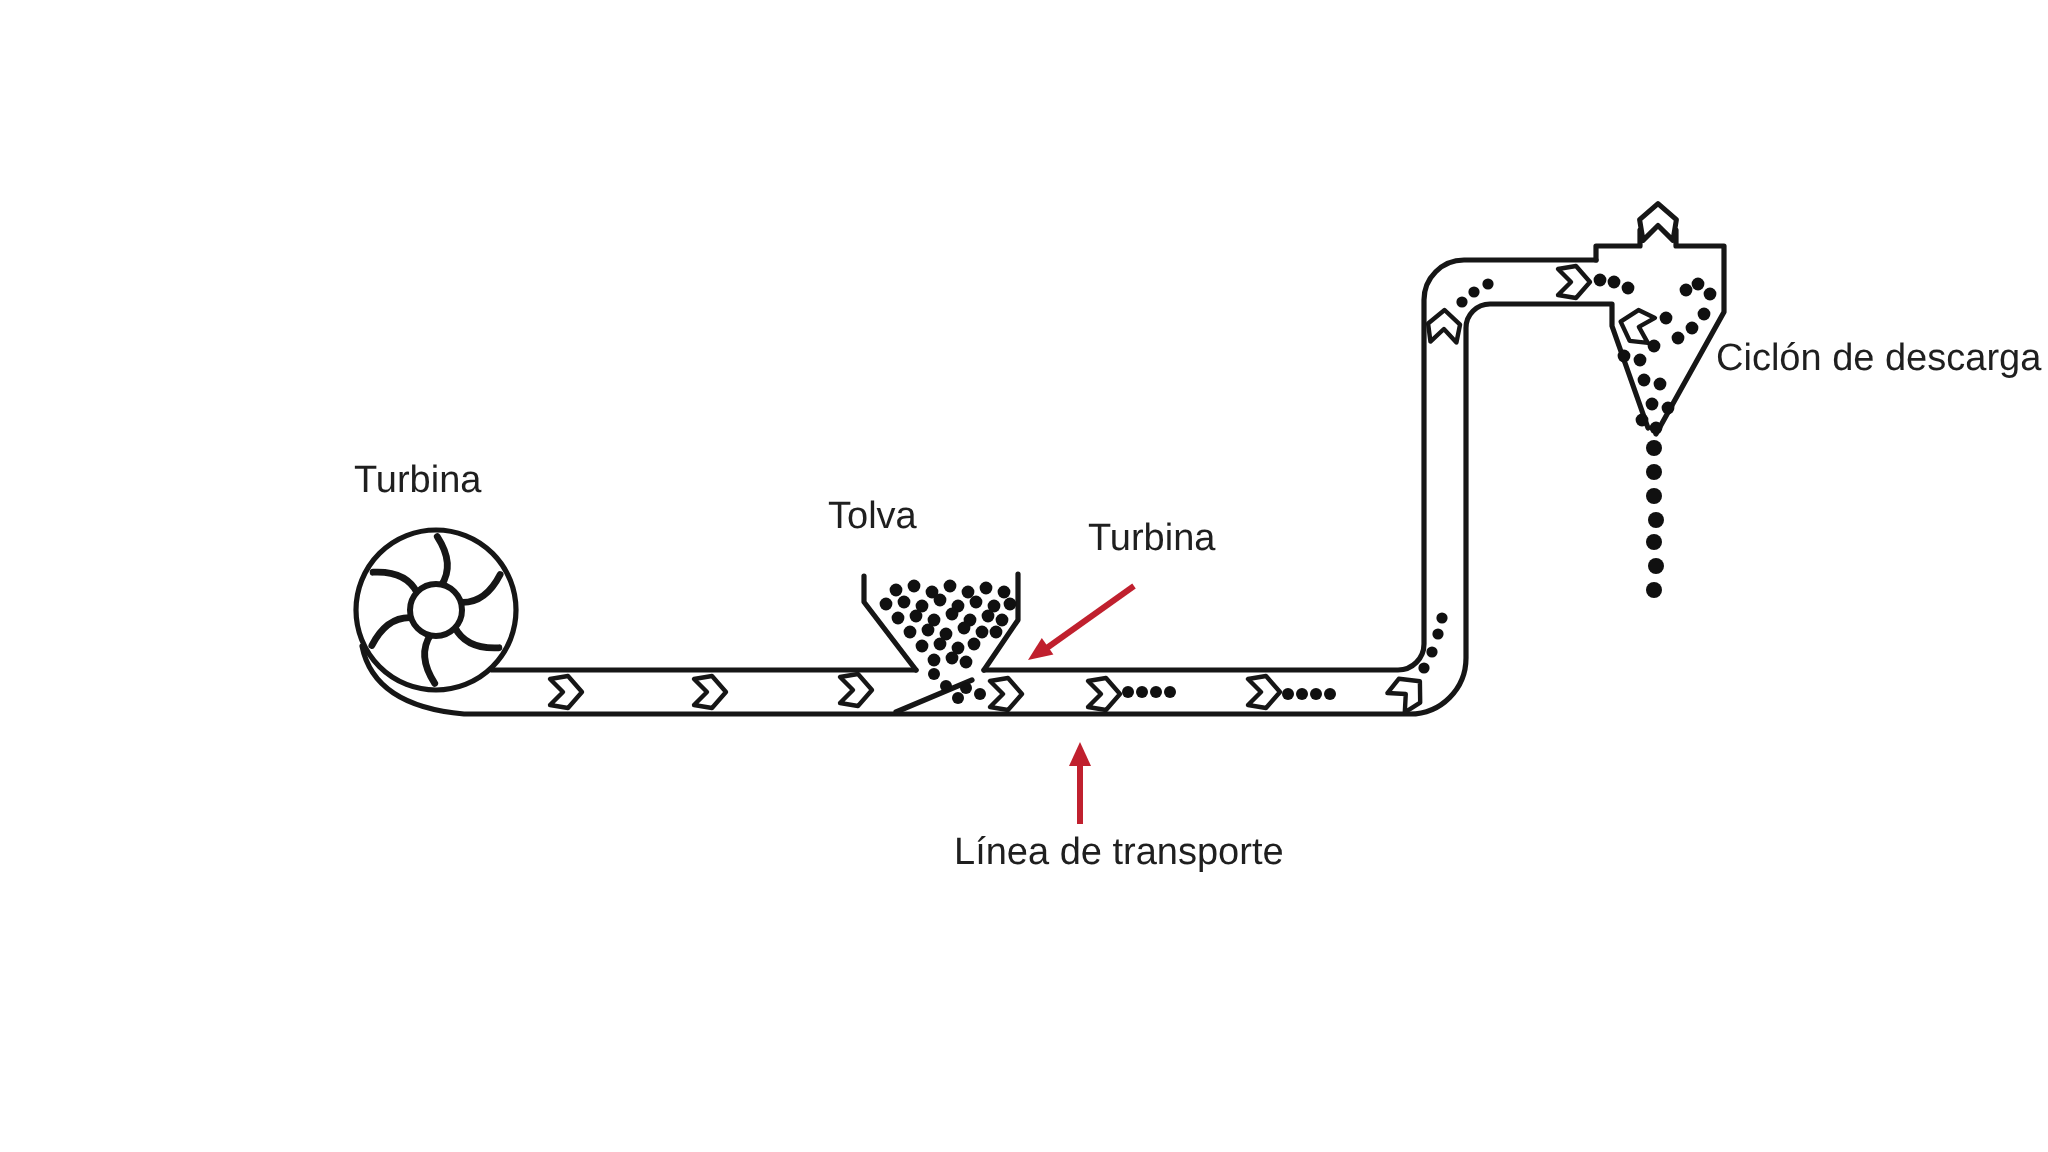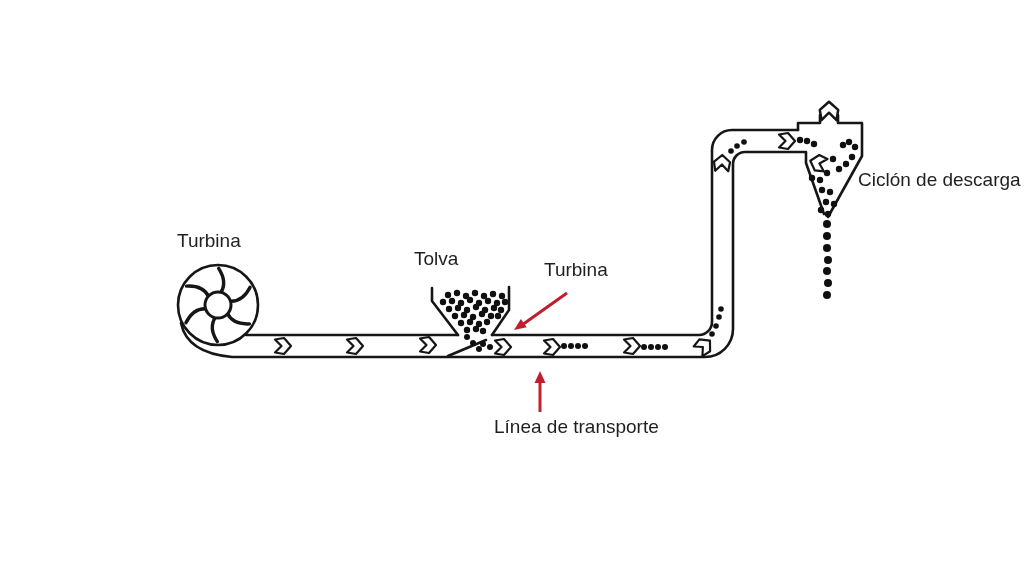--- a/index.html
+++ b/index.html
@@ -3,21 +3,21 @@
 <meta charset="utf-8">
 <style>
   html,body{margin:0;padding:0;background:#fff;}
   .canvas{position:relative;width:1024px;height:576px;background:#fff;overflow:hidden;
           font-family:"Liberation Sans", sans-serif;}
   .canvas svg{position:absolute;left:0;top:0;}
   .lbl{position:absolute;color:#1f1f1f;font-size:19px;line-height:1.1;white-space:nowrap;}
   #lbl-turbina{left:177px;top:231px;}
   #lbl-tolva{left:414px;top:249px;}
   #lbl-inyector{left:544px;top:260px;}
-  #lbl-linea{left:494px;top:417px;}
+  #lbl-linea{left:477px;top:417px;}
   #lbl-ciclon{left:858px;top:170px;}
   .stroke{fill:none;stroke:#161616;stroke-width:2.6;stroke-linecap:round;stroke-linejoin:round;}
 </style>
 </head>
 <body>
 
 <div class="canvas">
 
   <svg width="1024" height="576" viewBox="0 0 1024 576">
     <defs>

